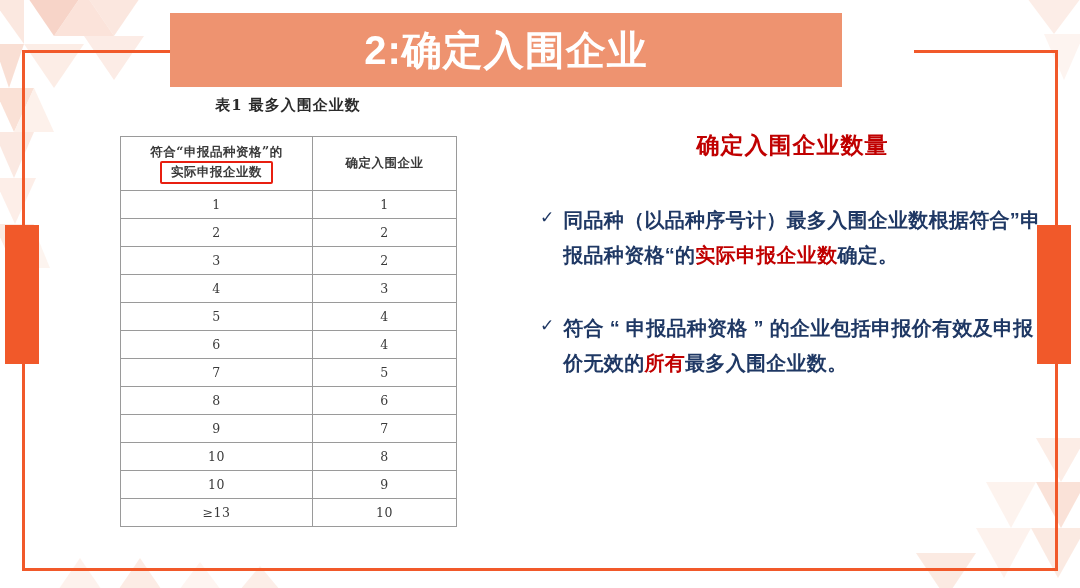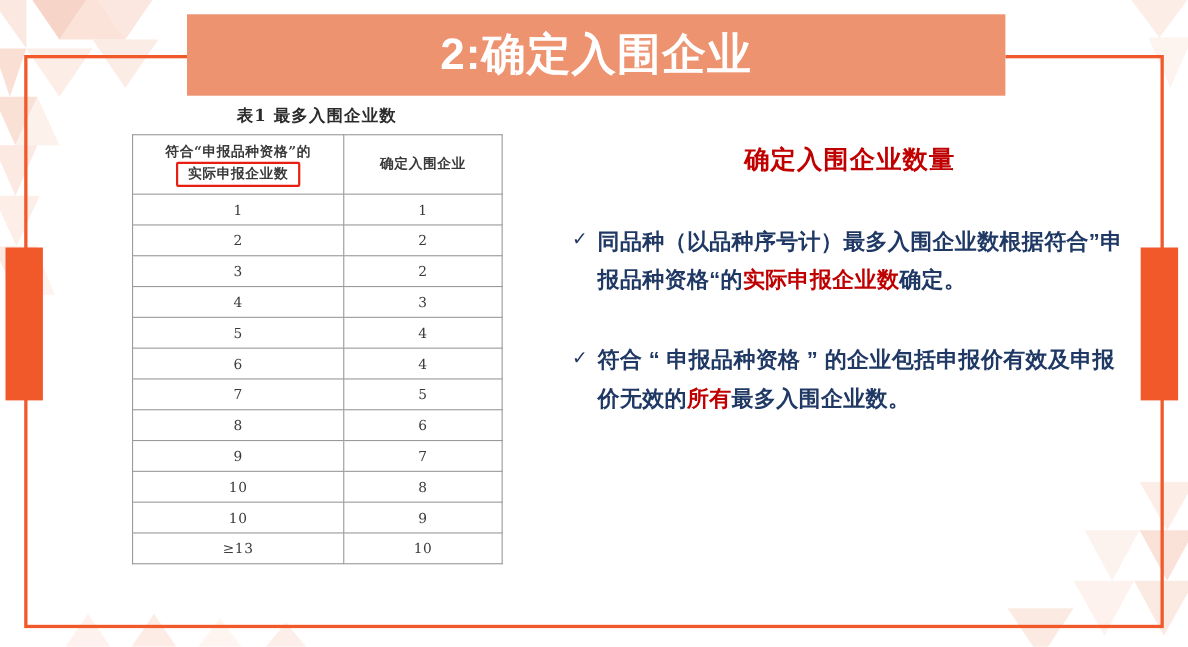--- a/index.html
+++ b/index.html
@@ -55,21 +55,21 @@
     background: #F1592A;
   }
   .side-block.left  { left: 5px;  top: 225px; }
   .side-block.right { right: 9px; top: 225px; }
 
   
   .banner {
     position: absolute;
     left: 170px;
     top: 13px;
-    width: 744px;
+    width: 672px;
     height: 74px;
     background: #EE9370;
     display: flex;
     align-items: center;
     justify-content: center;
   }
   .banner-title {
     color: #ffffff;
     font-size: 40px;
     font-weight: bold;
@@ -84,21 +84,21 @@
     left: 120px;
     top: 96px;
     width: 336px;
   }
   .table-caption {
     text-align: center;
     font-family: "DejaVu Serif", "Liberation Serif", serif;
     font-size: 15px;
     font-weight: bold;
     color: #2b2b2b;
-    margin-bottom: 7px;
+    margin-bottom: 21px;
     letter-spacing: 1px;
   }
   table.maxfirm {
     border-collapse: collapse;
     width: 336px;
     background: #ffffff;
     font-family: "DejaVu Serif", "Liberation Serif", serif;
     table-layout: fixed;
     border-radius: 26px;
   }
@@ -127,21 +127,21 @@
     display: inline-block;
     border: 2px solid #E81F10;
     border-radius: 2px;
     padding: 0px 9px 1px 9px;
     line-height: 1.4;
   }
 
   
   .text-block {
     position: absolute;
-    left: 520px;
+    left: 540px;
     top: 130px;
     width: 505px;
   }
   .rt-heading {
     color: #C00000;
     font-size: 23px;
     font-weight: bold;
     text-align: center;
     letter-spacing: 1px;
     margin: 0 0 42px 0;

